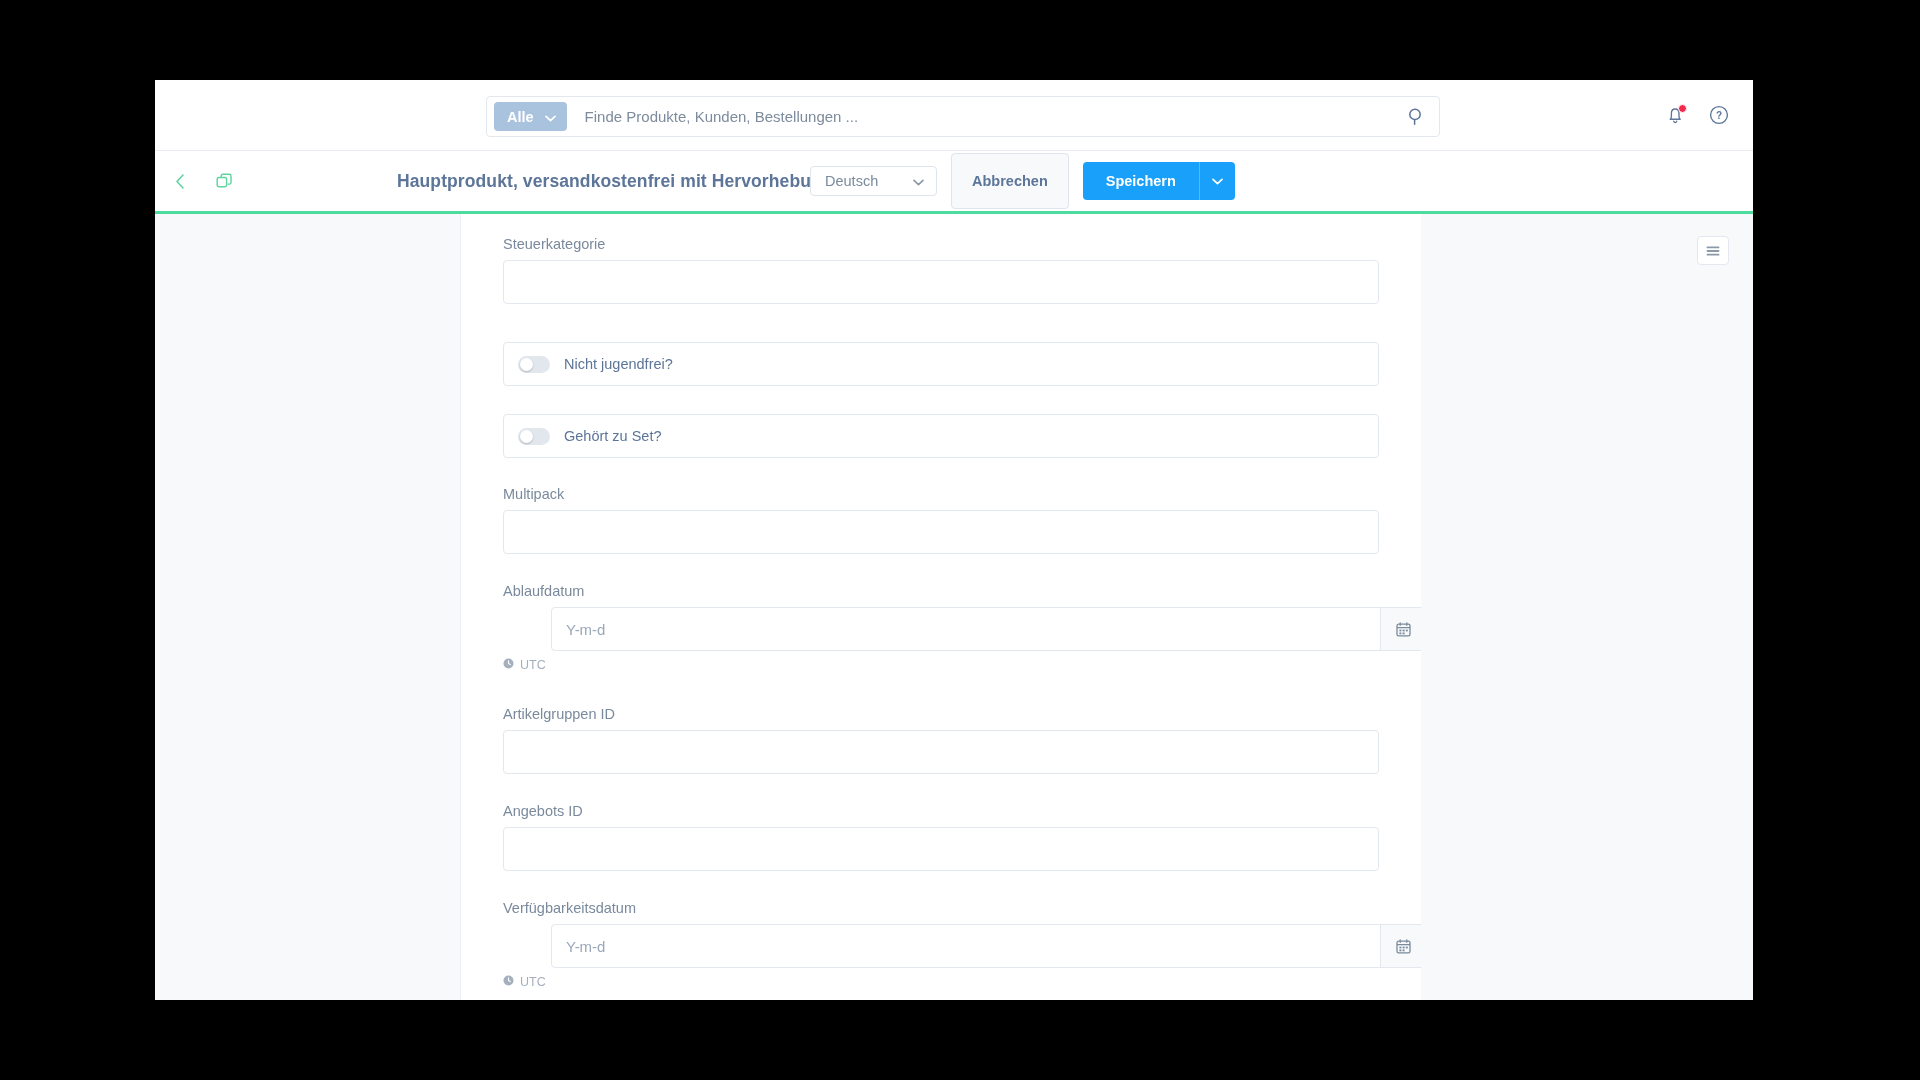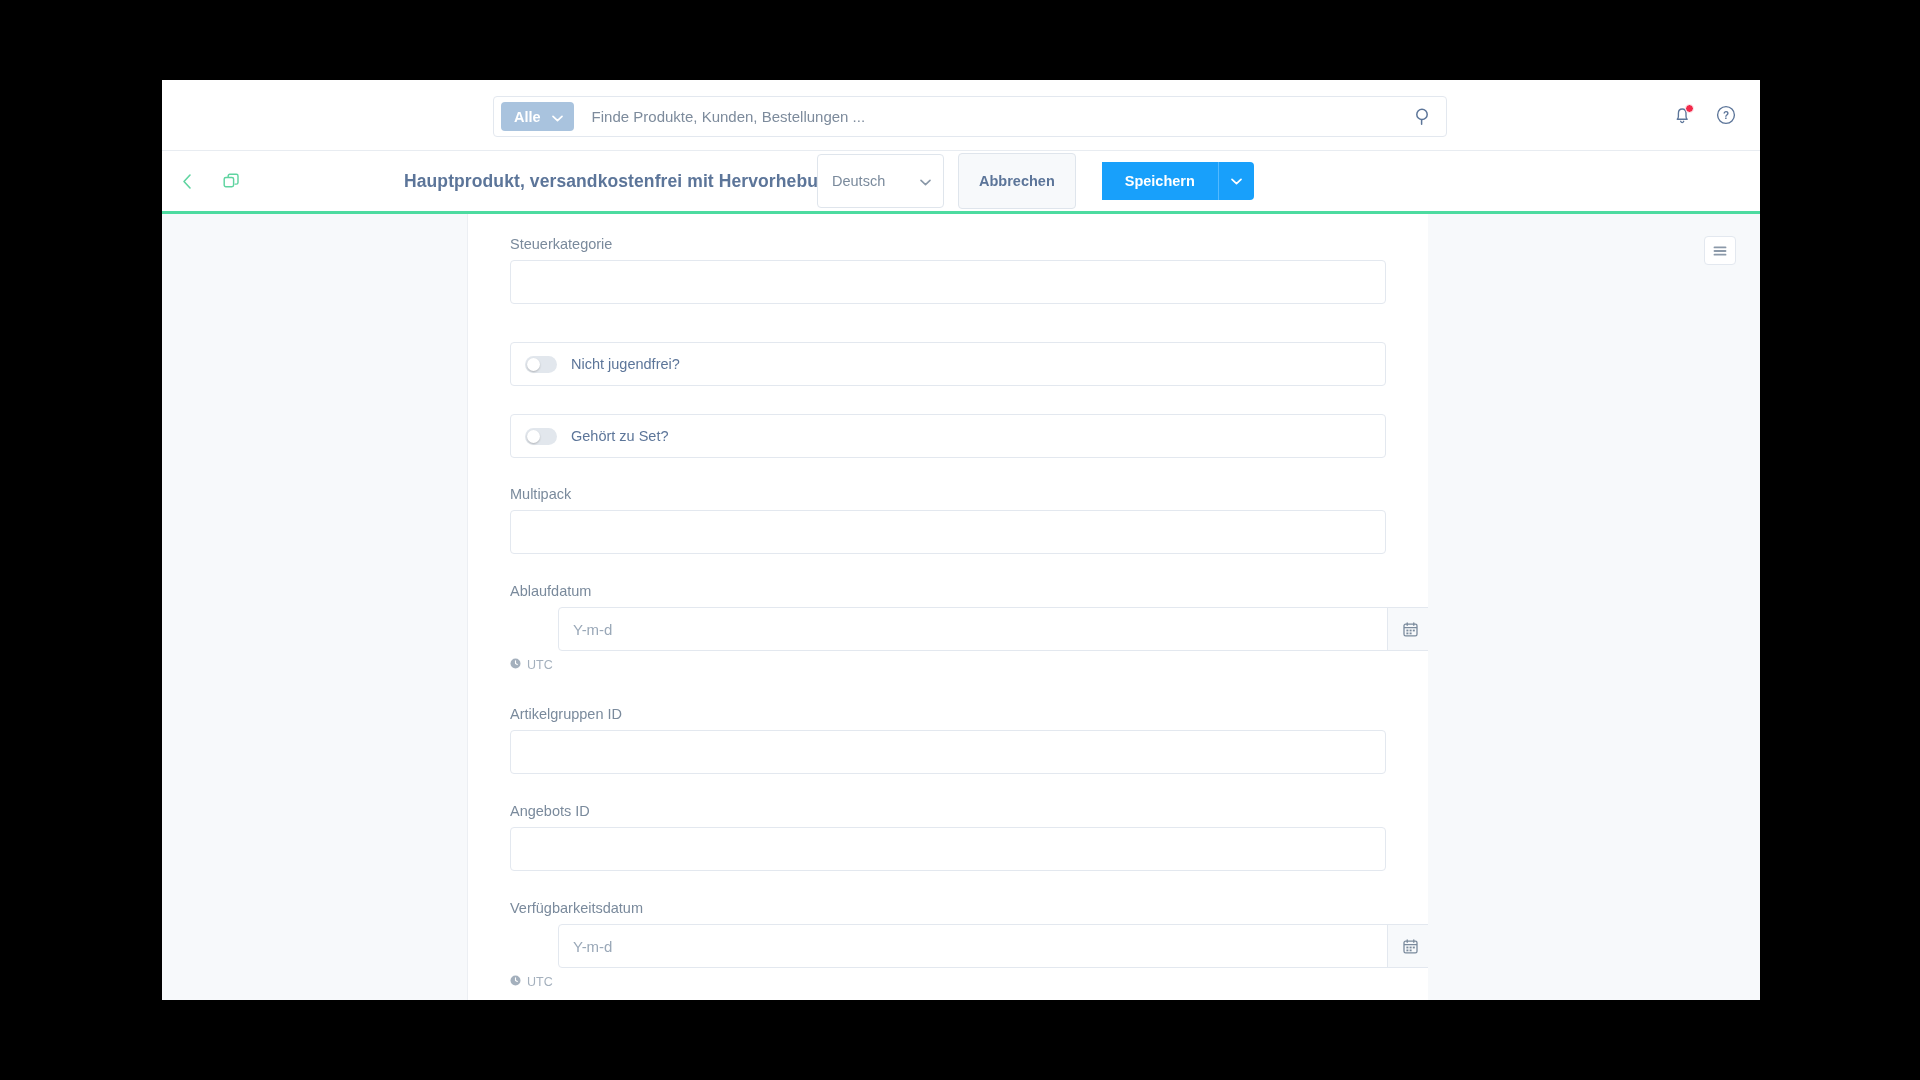--- a/index.html
+++ b/index.html
@@ -8,21 +8,21 @@
     width: 1920px;
     height: 1080px;
     background: #000000;
     overflow: hidden;
     font-family: "Liberation Sans", sans-serif;
   }
 
   
   #viewport {
     position: absolute;
-    left: 162px;
+    left: 155px;
     top: 80px;
     width: 1598px;
     height: 920px;
     background: #fca5a5;
     overflow: hidden;
   }
 
   
   #topbar {
     position: relative;
@@ -122,21 +122,21 @@
     letter-spacing: .1px;
     white-space: nowrap;
   }
   #actions {
     position: absolute;
     left: 655px;
     display: flex; align-items: center; gap: 14px;
   }
 
   .lang-select {
-    width: 127px; height: 54px;
+    width: 127px; height: 30px;
     border: 1px solid #dfe5ec; border-radius: 4px;
     background: #ffffff;
     display: flex; align-items: center; justify-content: space-between;
     padding: 0 12px 0 14px;
     font-size: 14.5px; color: #7a8a9c;
     cursor: pointer;
   }
 
   .btn-secondary {
     height: 56px;
@@ -150,21 +150,20 @@
   }
 
   #save-group { display: flex; height: 38px; border-radius: 4px; overflow: hidden; }
   #save-btn {
     background: #18a0fb; color: #ffffff;
     font-size: 14.5px; font-weight: bold;
     padding: 0 23px;
     display: flex; align-items: center;
     cursor: pointer; border: none;
     font-family: "Liberation Sans", sans-serif;
-    margin-left: 12px;
   }
   #save-caret {
     background: #18a0fb;
     width: 36px;
     display: flex; align-items: center; justify-content: center;
     border-left: 1px solid #52b9ff;
     cursor: pointer;
   }
 
   

